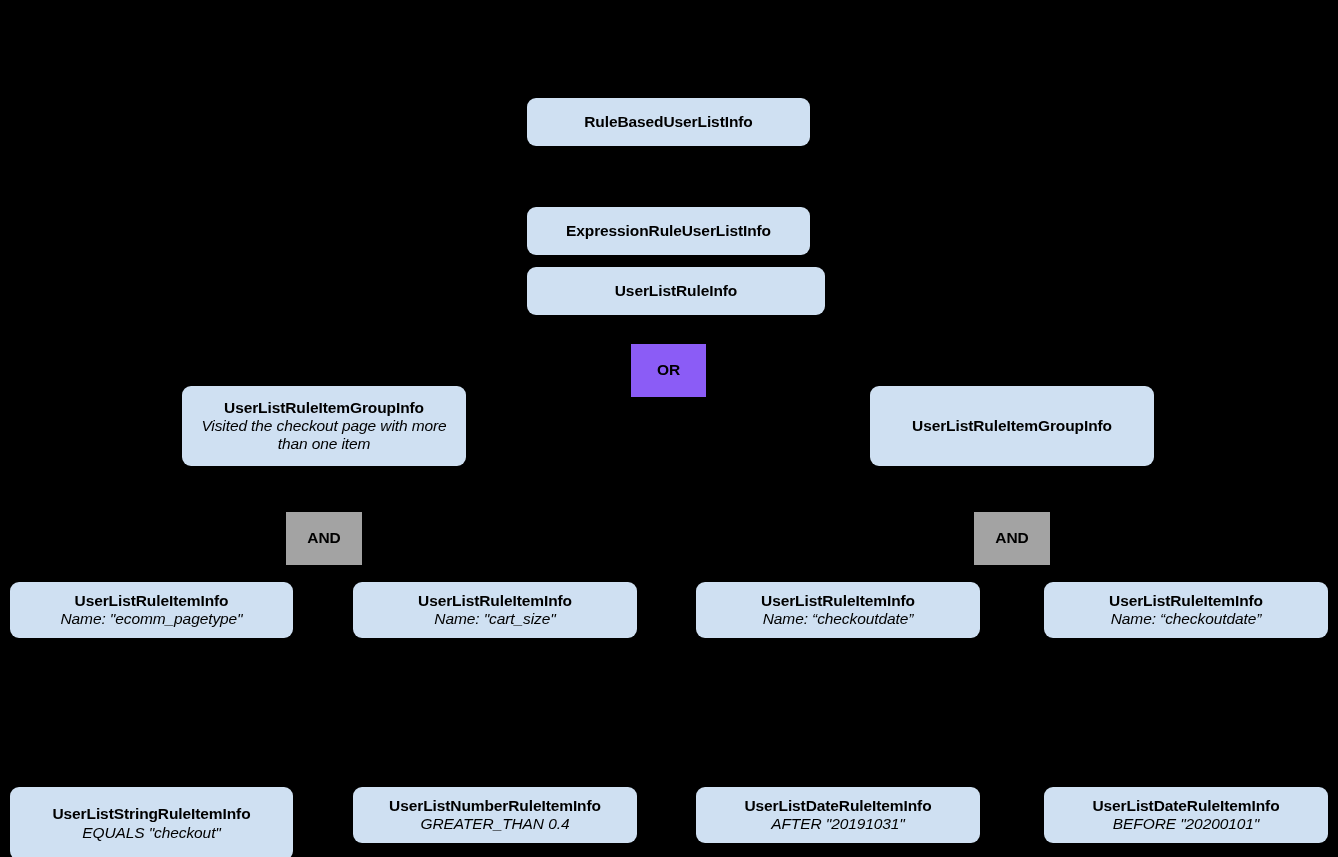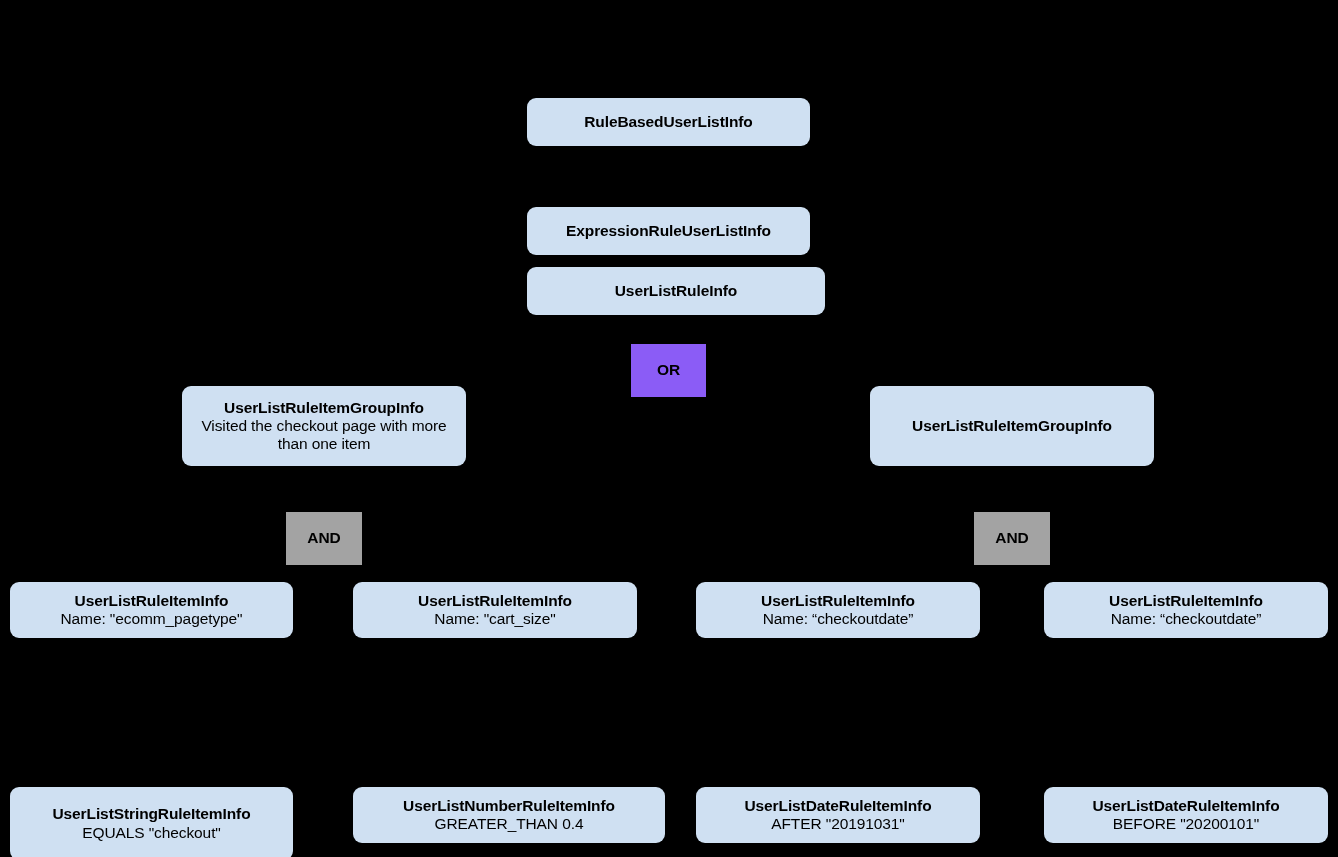--- a/index.html
+++ b/index.html
@@ -54,20 +54,21 @@
   .node.op-or  { background: #8b5cf6; }
   .node.op-and { background: #a3a3a3; }
 
   .node-title {
     font-weight: bold;
     font-size: 15.5px;
     letter-spacing: -0.1px;
     white-space: nowrap;
   }
   .node-sub {
+    font-style: italic;
     font-size: 15.5px;
     letter-spacing: -0.1px;
   }
   .op-label {
     font-weight: bold;
     font-size: 15.5px;
   }
 </style>
 </head>
 <body>
@@ -152,21 +153,21 @@
   <div class="node class-box" style="left:1044px; top:582px; width:284px; height:56px;">
     <div class="node-title">UserListRuleItemInfo</div>
     <div class="node-sub">Name: “checkoutdate”</div>
   </div>
 
   <div class="node class-box" style="left:10px; top:787px; width:283px; height:73px;">
     <div class="node-title">UserListStringRuleItemInfo</div>
     <div class="node-sub">EQUALS "checkout"</div>
   </div>
 
-  <div class="node class-box" style="left:353px; top:787px; width:312px; height:56px;">
+  <div class="node class-box" style="left:353px; top:787px; width:284px; height:56px;">
     <div class="node-title">UserListNumberRuleItemInfo</div>
     <div class="node-sub">GREATER_THAN 0.4</div>
   </div>
 
   <div class="node class-box" style="left:696px; top:787px; width:284px; height:56px;">
     <div class="node-title">UserListDateRuleItemInfo</div>
     <div class="node-sub">AFTER "20191031"</div>
   </div>
 
   <div class="node class-box" style="left:1044px; top:787px; width:284px; height:56px;">

